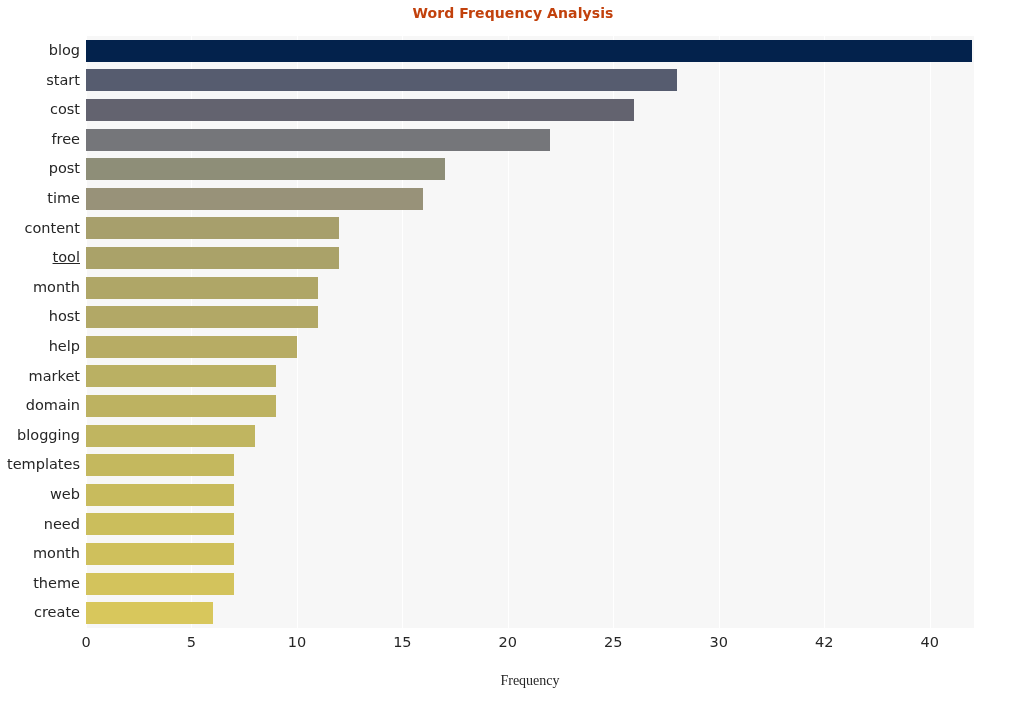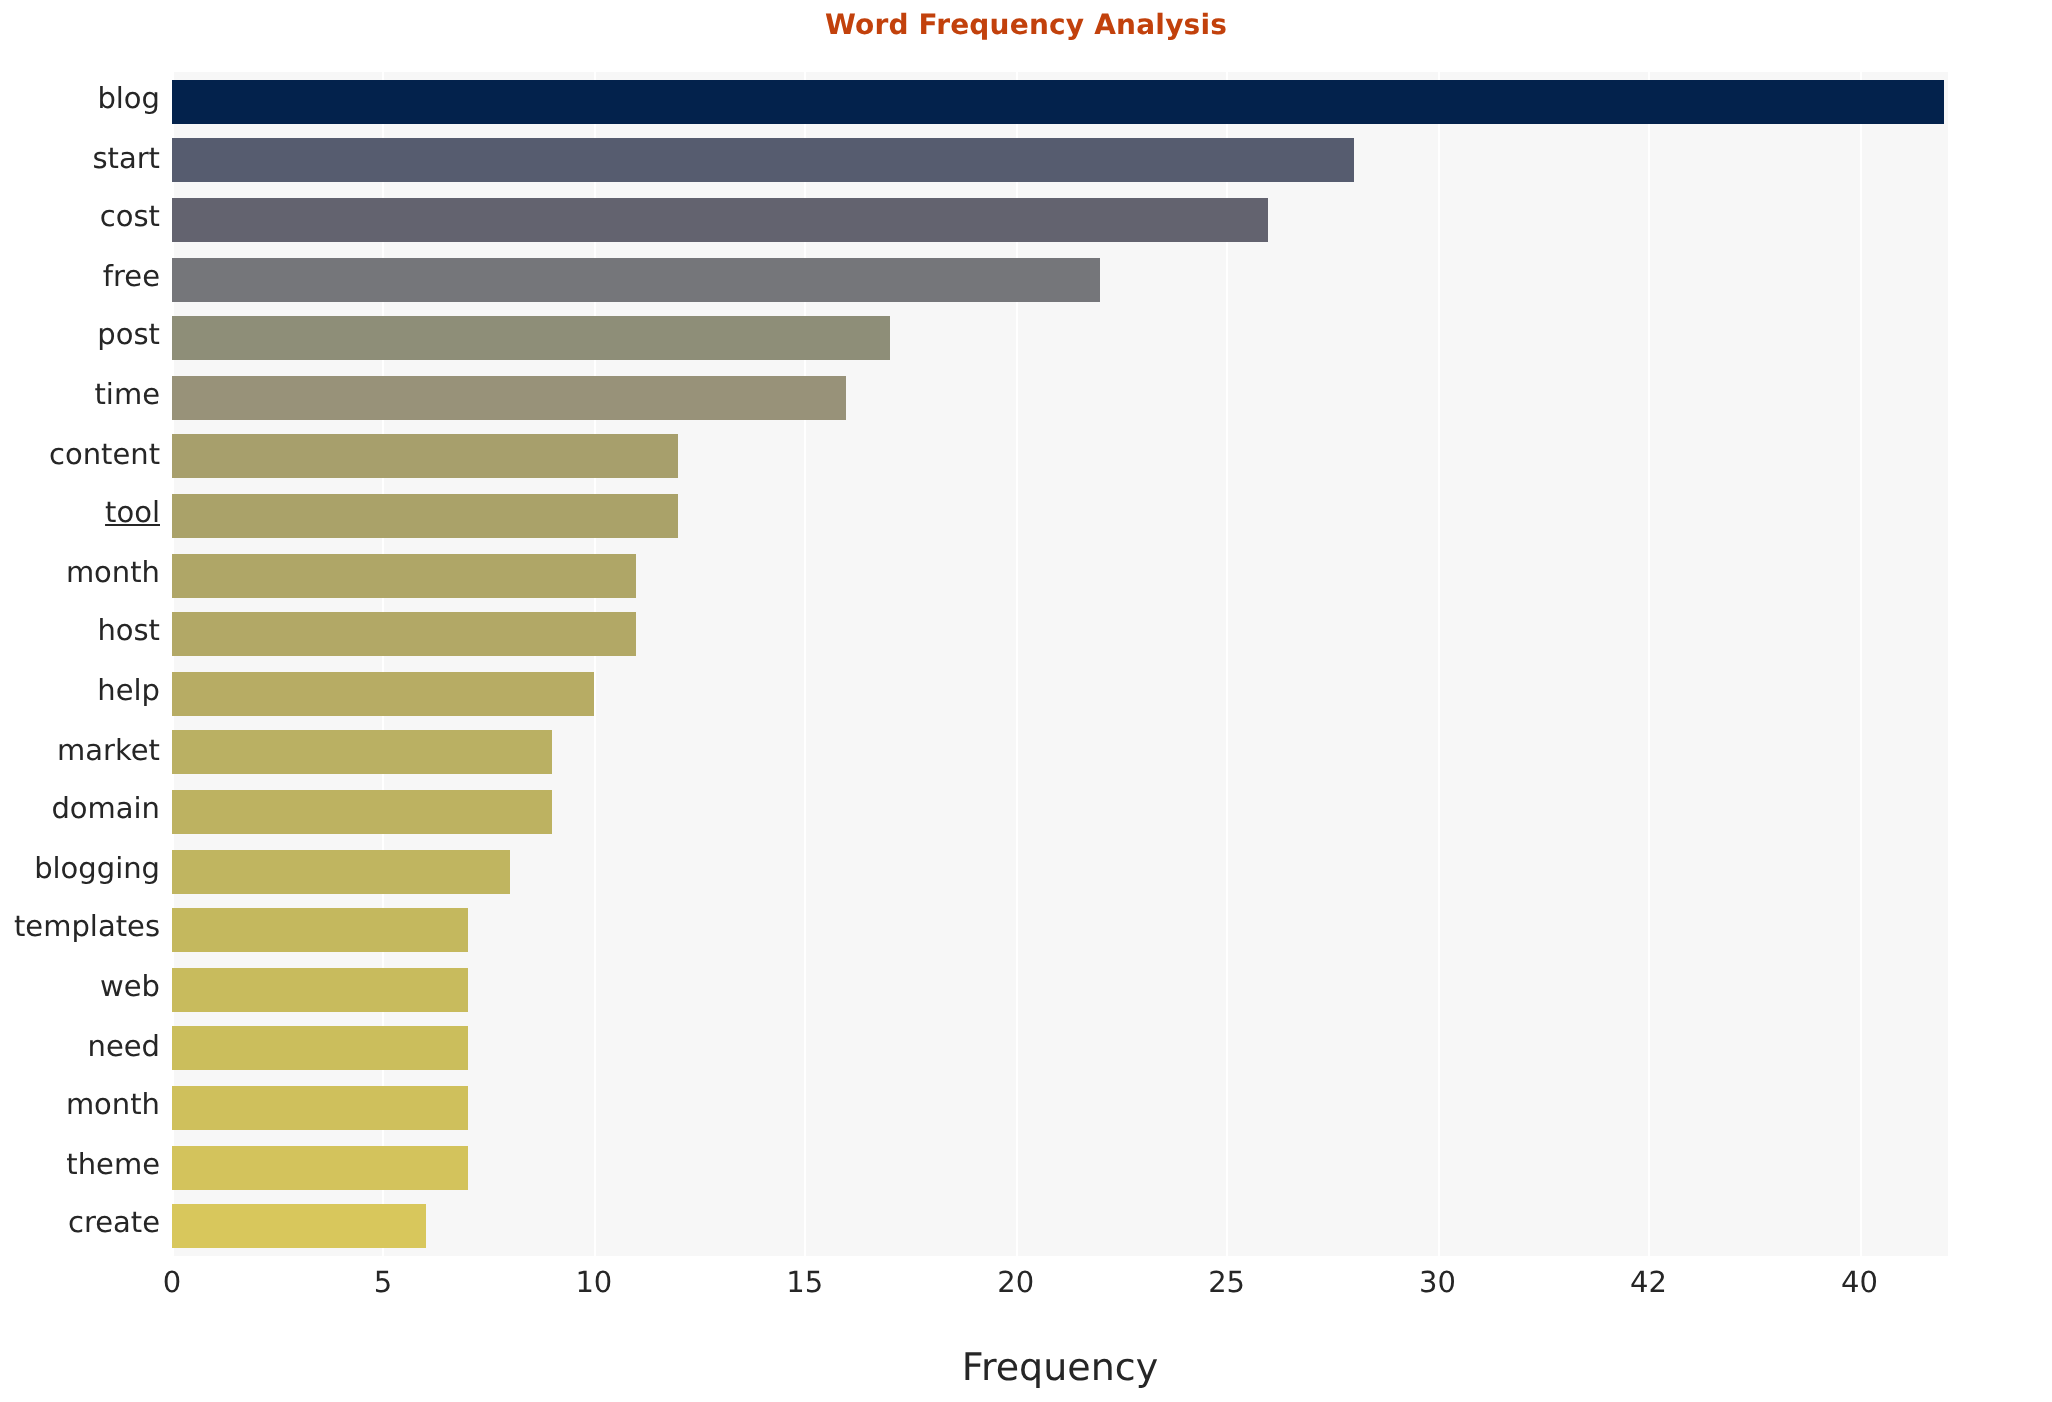--- a/index.html
+++ b/index.html
@@ -108,22 +108,23 @@
     color: #262626;
     transform: translateX(-50%);
     white-space: nowrap;
   }
   #x-axis-label {
     position: absolute;
     left: 86px;
     top: 673px;
     width: 888px;
     text-align: center;
-    font-size: 19px;
+    font-size: 14px;
     color: #262626;
+    font-family: Liberation Serif, serif;
   }
 </style>
 </head>
 <body>
 
 <div id="figure">
 
   <div id="chart-title">Word Frequency Analysis</div>
 
   <div id="plot-area">

